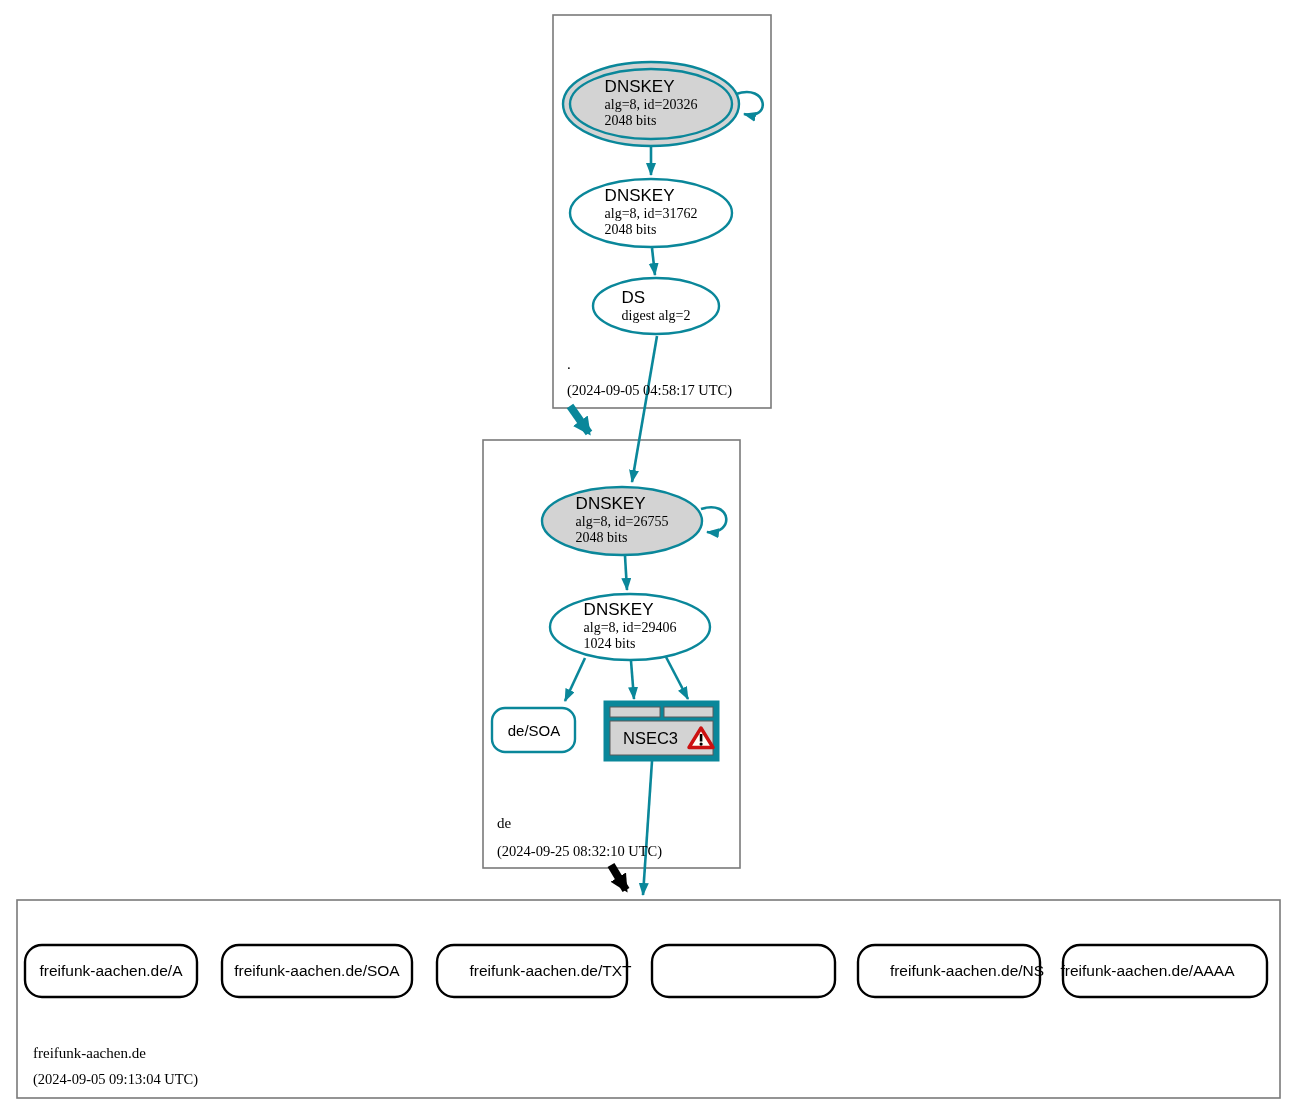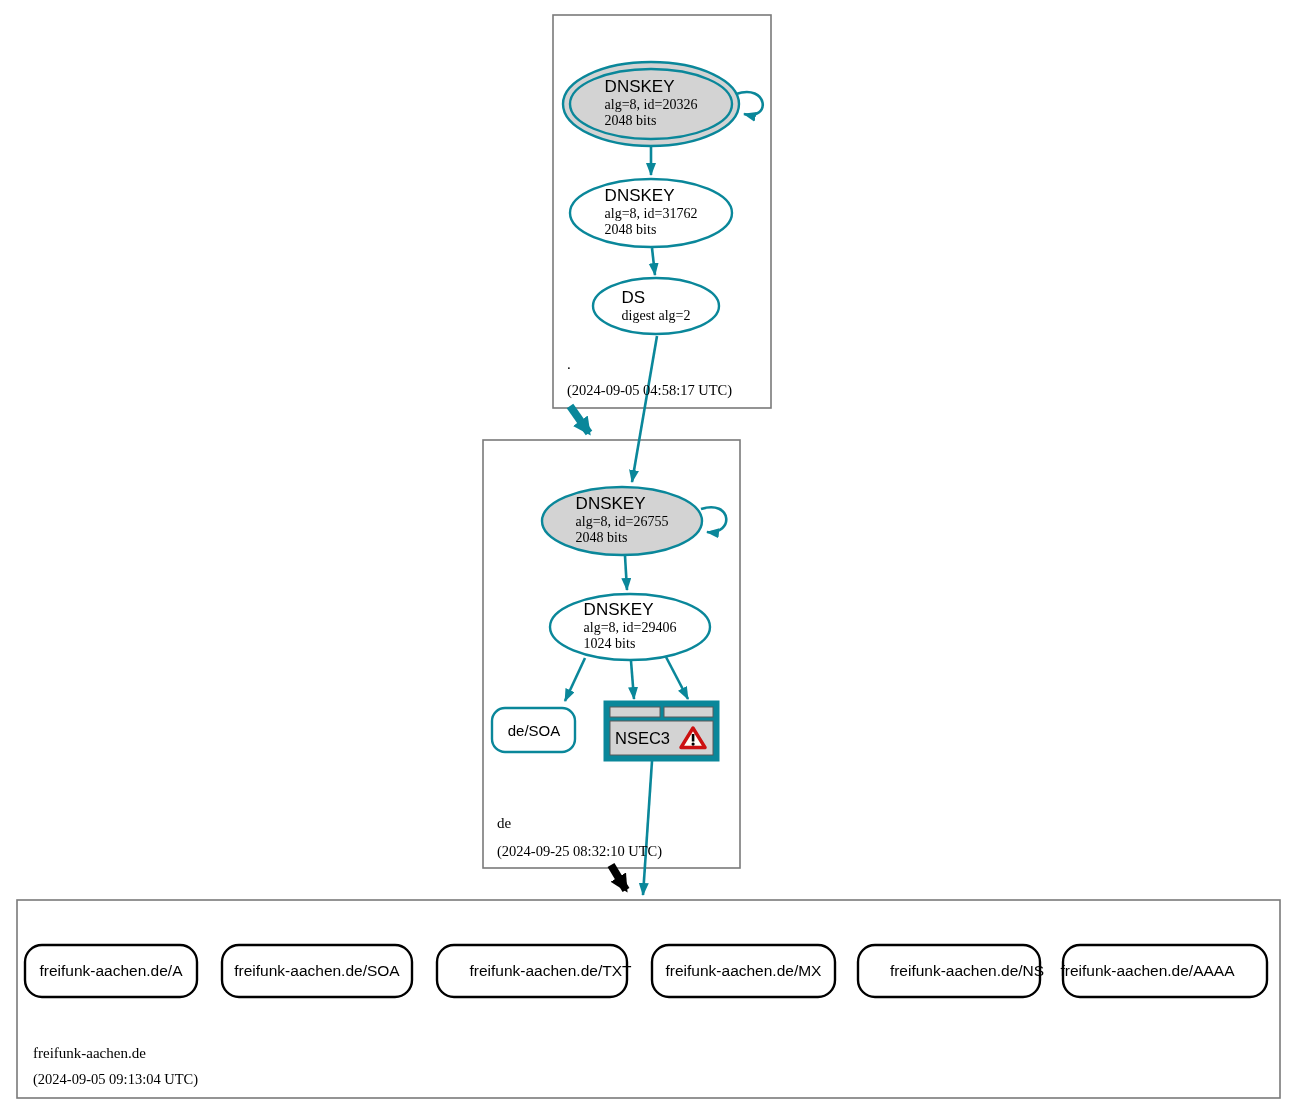--- a/index.html
+++ b/index.html
@@ -15,21 +15,21 @@
   .ellipse-node { stroke:#0a879a; stroke-width:2.4; }
   .fill-ksk { fill:#d3d3d3; }
   .fill-plain { fill:#ffffff; }
   .nodelabel {
     position:absolute; transform:translate(-50%,-50%);
     text-align:left; white-space:nowrap; color:#000;
   }
   .node-title { font-size:17px; line-height:1.15; font-family:"Liberation Sans", sans-serif; }
   .node-detail { font-size:14px; line-height:1.2; font-family:"Liberation Serif", serif; }
   .soa-label { font-size:15px; }
-  .nsec3-label { display:flex; align-items:center; gap:9px; font-size:16.5px; }
+  .nsec3-label { display:flex; align-items:center; gap:9px; font-size:16.5px;margin-left:8px; }
   .zonelabel {
     position:absolute; font-family:"Liberation Serif", serif; font-size:15px;
     color:#000; white-space:nowrap;
   }
   .zonets { font-size:14.5px; }
   .rr-label {
     position:absolute; height:52px; display:flex; align-items:center;
     justify-content:center; font-size:15.5px; color:#000; white-space:nowrap;
   }
 </style>
@@ -127,20 +127,19 @@
       <rect x="12.8" y="8.5" width="2.6" height="7.5" fill="#000"></rect>
       <circle cx="14.1" cy="18.6" r="1.6" fill="#000"></circle>
     </svg>
   </div>
   <div class="zonelabel" style="left:497px;top:815px">de</div>
   <div class="zonelabel zonets" style="left:497px;top:843px">(2024-09-25 08:32:10 UTC)</div>
 
   <div class="rr-label" style="left:25px;top:945px;width:172px">freifunk-aachen.de/A</div>
   <div class="rr-label" style="left:222px;top:945px;width:190px">freifunk-aachen.de/SOA</div>
   <div class="rr-label" style="left:437px;top:945px;width:227px">freifunk-aachen.de/TXT</div>
-  <div class="rr-label" style="left:652px;top:945px;width:183px">freifunk-aachen.de/MX</div>
   <div class="rr-label" style="left:858px;top:945px;width:218px">freifunk-aachen.de/NS</div>
   <div class="rr-label" style="left:1063px;top:945px;width:169px">freifunk-aachen.de/AAAA</div>
 
   <div class="zonelabel" style="left:33px;top:1045px">freifunk-aachen.de</div>
   <div class="zonelabel zonets" style="left:33px;top:1071px">(2024-09-05 09:13:04 UTC)</div>
 
 </div>
 
 </body></html>

